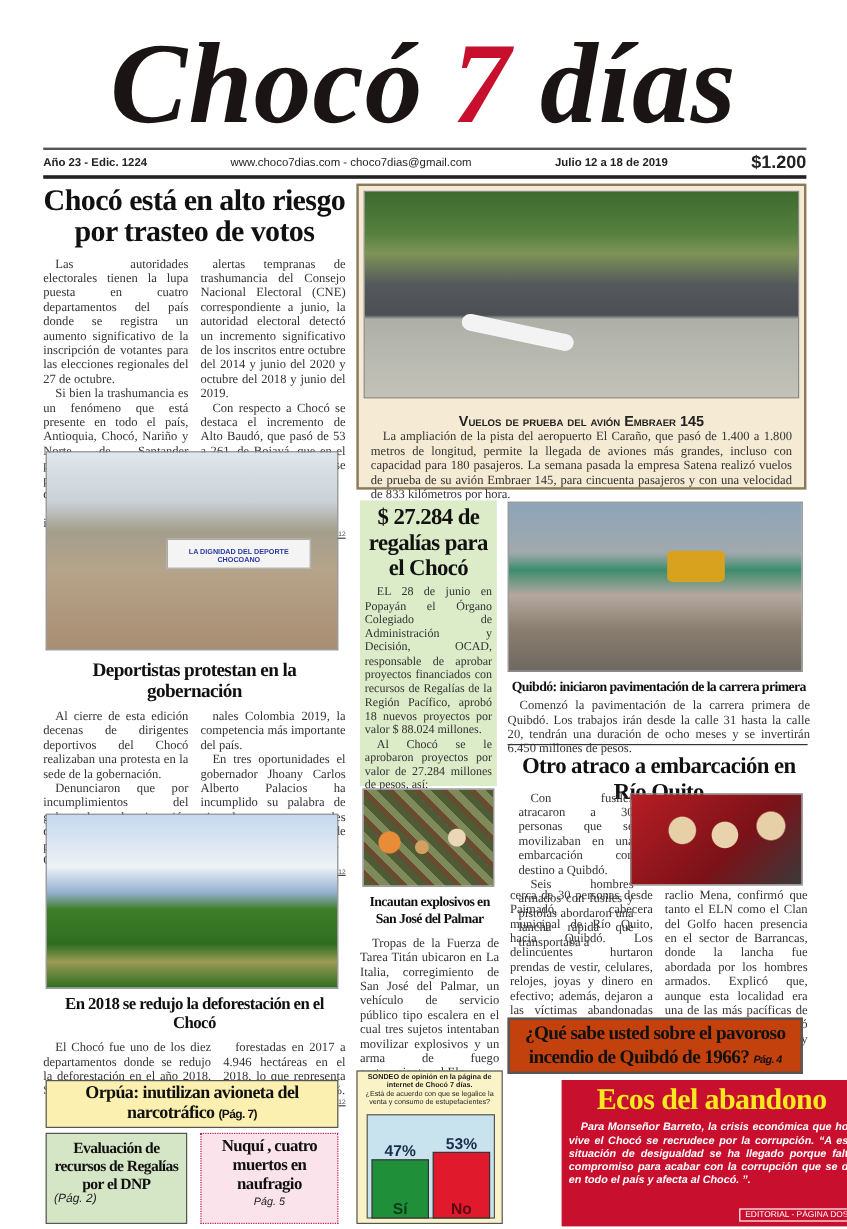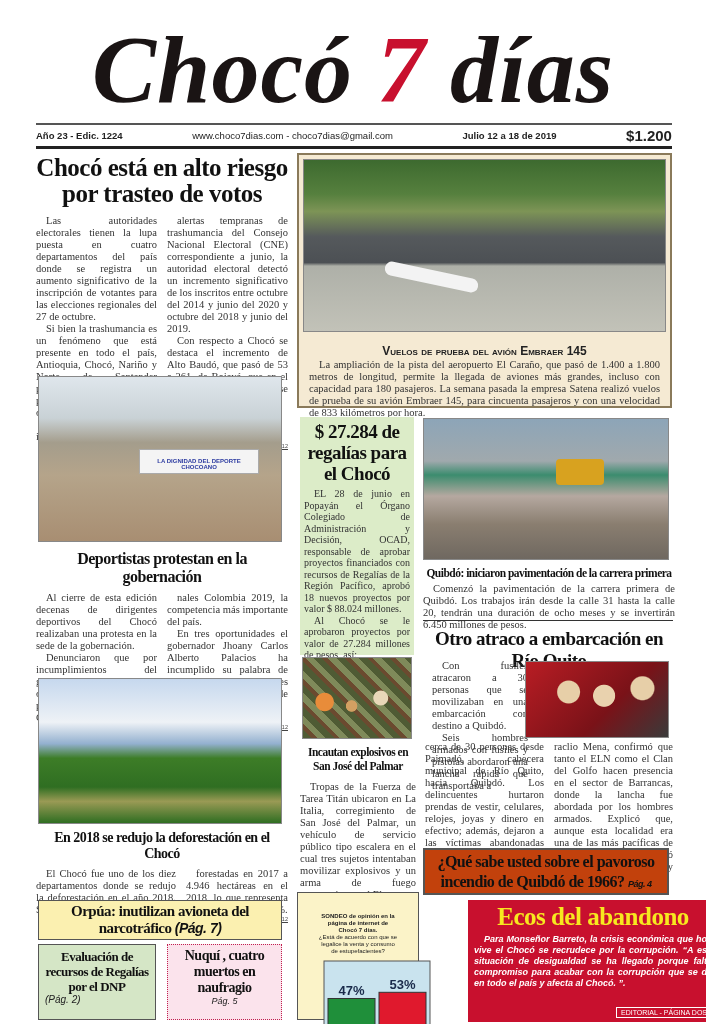--- a/index.html
+++ b/index.html
@@ -129,34 +129,34 @@
     <p>forestadas en 2017 a 4.946 hectáreas en el 2018, lo que representa una reducción del 49 %.</p>
   </div>
   <div class="seguir">Sigue en la pág. 12</div>
 </div>
 
 <div class="abs box" style="left:423px;top:848px;width:246px;height:47px;background:#c2410c;border-width:2px;padding:2px 4px;">
   <div class="headline" style="font-size:16px;line-height:20px;"><span>¿Qué sabe usted sobre el pavoroso incendio de Quibdó de 1966?</span> <span style="font-family:'Liberation Sans',sans-serif;font-style:italic;font-size:9px;">Pág. 4</span></div>
 </div>
 
 <div class="abs box" style="left:38px;top:900px;width:244px;height:40px;background:#fbf0b0;padding:2px 6px;">
-  <div class="headline" style="font-size:15px;line-height:17px;"><span>Orpúa: inutilizan avioneta del narcotráfico</span> <span style="font-family:'Liberation Sans',sans-serif;font-style:italic;font-size:14px;">(Pág. 7)</span></div>
+  <div class="headline" style="font-size:15px;line-height:17px;"><span>Orpúa: inutilizan avioneta del narcotráfico</span> <span style="font-family:'Liberation Sans',sans-serif;font-size:10px;">(Pág. 7)</span></div>
 </div>
 
 <div class="abs box" style="left:38px;top:944px;width:118px;height:76px;background:#d5e6c6;padding:4px 6px;">
   <div class="headline" style="font-size:13px;line-height:15px;">Evaluación de recursos de Regalías por el DNP</div>
   <div style="text-align:left;font-family:'Liberation Sans',sans-serif;font-style:italic;font-size:10px;">(Pág. 2)</div>
 </div>
 
 <div class="abs" style="left:167px;top:944px;width:115px;height:76px;background:#fbe3ec;border:1px dotted #c02050;padding:3px 4px;">
   <div class="headline" style="font-size:14px;line-height:16px;">Nuquí , cuatro muertos en naufragio</div>
   <div style="text-align:center;font-family:'Liberation Sans',sans-serif;font-style:italic;font-size:9px;">Pág. 5</div>
 </div>
 
-<div class="abs box" style="left:297px;top:892px;width:122px;height:128px;background:#fbf3c8;padding:20px;">
+<div class="abs box" style="left:297px;top:892px;width:122px;height:128px;background:#fbf3c8;padding:2px;">
   <div style="font-family:'Liberation Sans',sans-serif;font-size:6px;line-height:7px;text-align:center;font-weight:bold;">SONDEO de opinión en la página de internet de Chocó 7 días.</div>
   <div style="font-family:'Liberation Sans',sans-serif;font-size:6px;line-height:7px;text-align:center;">¿Está de acuerdo con que se legalice la venta y consumo de estupefacientes?</div>
   <svg id="poll-chart" width="116" height="92" style="display:block;margin-top:2px;">
       <rect x="6" y="4" width="106" height="86" fill="#c9e3ee" stroke="#555"></rect>
       <rect x="10" y="41.49600000000001" width="47" height="48.50399999999999" fill="#1f8f3a" stroke="#333"></rect>
       <text x="33.5" y="38.49600000000001" text-anchor="middle" font-family="Liberation Sans, sans-serif" font-weight="bold" font-size="13" fill="#1a2a4a">47%</text>
       <text x="33.5" y="87" text-anchor="middle" font-family="Liberation Sans, sans-serif" font-weight="bold" font-size="13" fill="#0d3d18">Sí</text>
       <rect x="61" y="35.303999999999995" width="47" height="54.696000000000005" fill="#e0192d" stroke="#333"></rect>
       <text x="84.5" y="32.303999999999995" text-anchor="middle" font-family="Liberation Sans, sans-serif" font-weight="bold" font-size="13" fill="#1a2a4a">53%</text>
       <text x="84.5" y="87" text-anchor="middle" font-family="Liberation Sans, sans-serif" font-weight="bold" font-size="13" fill="#5a0a12">No</text>

